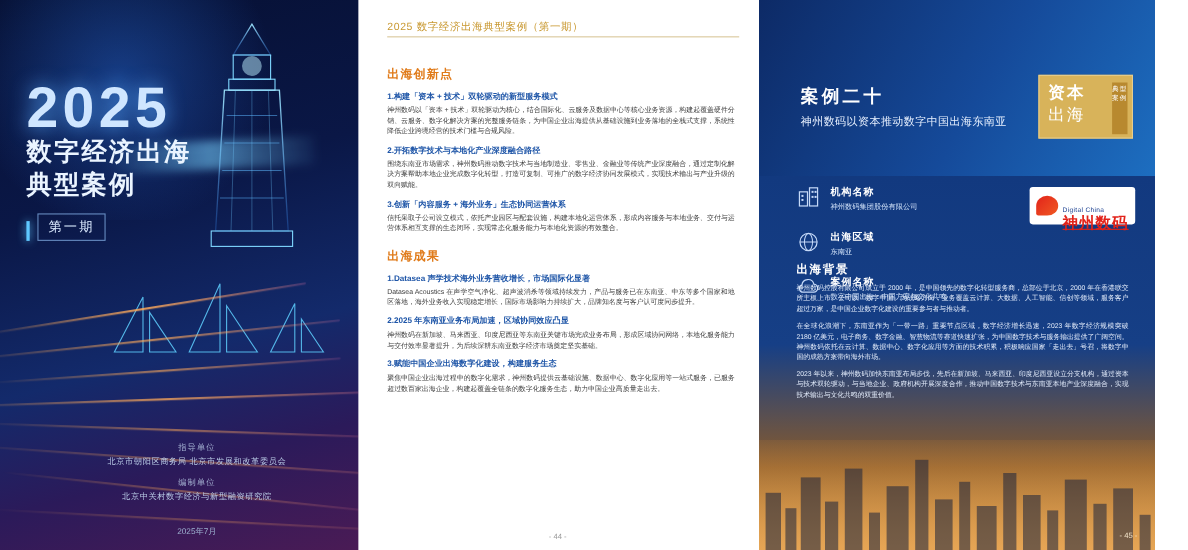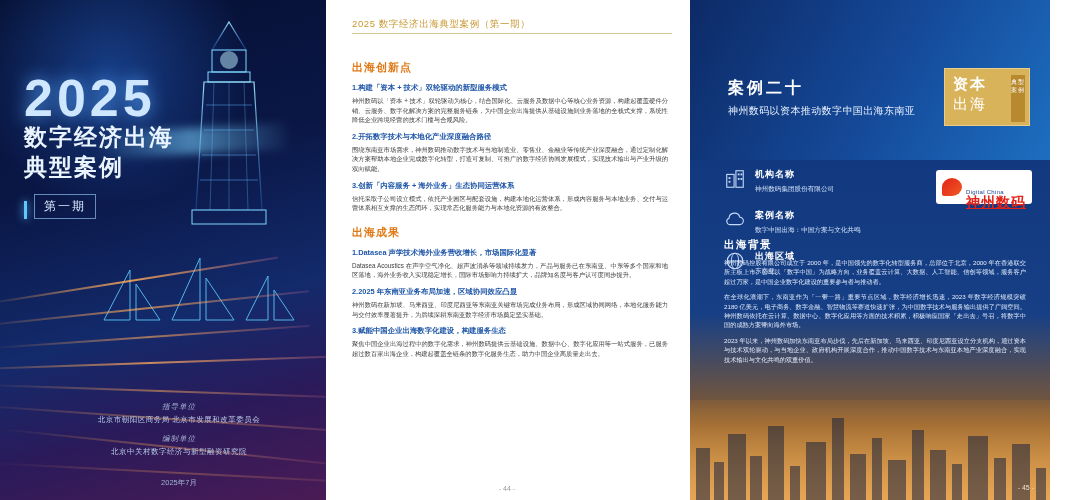--- a/index.html
+++ b/index.html
@@ -18,21 +18,21 @@
   .cover .streaks{position:absolute;left:0;bottom:0;width:358px;height:250px;overflow:hidden;}
   .cover .streaks i{position:absolute;display:block;height:2px;border-radius:2px;
         background:linear-gradient(90deg,rgba(255,140,60,0),rgba(255,170,90,.85),rgba(255,120,180,.2));filter:blur(.4px);}
   .year{position:absolute;left:24px;top:68px;font-size:52px;font-weight:bold;letter-spacing:4px;
         color:#cfe6ff;text-shadow:0 0 18px rgba(90,170,255,.9);}
   .ctitle{position:absolute;left:24px;top:122px;color:#eaf4ff;font-size:23px;font-weight:bold;letter-spacing:2px;line-height:30px;}
   .issue{position:absolute;left:24px;top:194px;display:flex;align-items:flex-end;gap:7px;}
   .issue .bar{width:3px;height:18px;background:#5fc8ff;box-shadow:0 0 8px #5fc8ff;}
   .issue .box{border:1px solid rgba(150,200,255,.65);color:#dcebff;font-size:12px;padding:3px 9px;letter-spacing:2px;}
   .credits{position:absolute;left:0;bottom:34px;width:358px;text-align:center;color:#b9cbe6;}
-  .credits .lbl{font-size:7.5px;letter-spacing:1px;margin-bottom:3px;opacity:.85;font-style:italic;}
+  .credits .lbl{font-size:7.5px;letter-spacing:1px;margin-bottom:3px;opacity:.85;}
   .credits .org{font-size:7.5px;letter-spacing:.5px;margin-bottom:9px;}
   .cover .date{position:absolute;left:0;bottom:12px;width:358px;text-align:center;color:#9fb4d2;font-size:7.5px;}
 
   
   .mid{position:relative;width:362px;height:500px;background:#ffffff;padding:1px;}
   .mid .hdr{position:absolute;left:26px;top:18px;right:18px;color:#c8972e;font-size:9.5px;letter-spacing:.6px;}
   .mid .hdrline{position:absolute;left:26px;top:33px;right:18px;height:1px;background:#d9c79a;}
   .mid .body{position:absolute;left:26px;top:60px;right:22px;}
   .sec-title{color:#e07b1a;font-size:11px;font-weight:bold;letter-spacing:1px;margin:0 0 7px;}
   .sec-title2{color:#e07b1a;font-size:11px;font-weight:bold;letter-spacing:1px;margin:12px 0 7px;}
@@ -240,38 +240,38 @@
               <rect x="18" y="11" width="2" height="2"></rect>
             </g>
         </svg>
         <div class="tx">
           <div class="t1">机构名称</div>
           <div class="t2">神州数码集团股份有限公司</div>
         </div>
       </div>
       <div class="inforow">
         <svg class="ic" viewBox="0 0 24 24">
-          <path d="M7 17h10a4 4 0 0 0 .3-8A6 6 0 0 0 5.5 10 3.6 3.6 0 0 0 7 17z" fill="none" stroke="#cfe2ff" stroke-width="1.2"></path>
-        </svg>
-        <div class="tx">
-          <div class="t1">案例名称</div>
-          <div class="t2">数字中国出海：中国方案与文化共鸣</div>
-        </div>
-      </div>
-      <div class="inforow">
-        <svg class="ic" viewBox="0 0 24 24">
           <circle cx="12" cy="12" r="8.5" fill="none" stroke="#cfe2ff" stroke-width="1.2"></circle>
           <ellipse cx="12" cy="12" rx="4" ry="8.5" fill="none" stroke="#cfe2ff" stroke-width="1"></ellipse>
           <line x1="3.5" y1="12" x2="20.5" y2="12" stroke="#cfe2ff" stroke-width="1"></line>
         </svg>
         <div class="tx">
           <div class="t1">出海区域</div>
           <div class="t2">东南亚</div>
         </div>
       </div>
+      <div class="inforow">
+        <svg class="ic" viewBox="0 0 24 24">
+          <path d="M7 17h10a4 4 0 0 0 .3-8A6 6 0 0 0 5.5 10 3.6 3.6 0 0 0 7 17z" fill="none" stroke="#cfe2ff" stroke-width="1.2"></path>
+        </svg>
+        <div class="tx">
+          <div class="t1">案例名称</div>
+          <div class="t2">数字中国出海：中国方案与文化共鸣</div>
+        </div>
+      </div>
     </div>
 
     <div class="bg-title">出海背景</div>
     <div class="bg-body">
       <p>神州数码控股有限公司成立于 2000 年，是中国领先的数字化转型服务商，总部位于北京，2000 年在香港联交所主板上市。公司以「数字中国」为战略方向，业务覆盖云计算、大数据、人工智能、信创等领域，服务客户超过万家，是中国企业数字化建设的重要参与者与推动者。</p>
       <p>在全球化浪潮下，东南亚作为「一带一路」重要节点区域，数字经济增长迅速，2023 年数字经济规模突破 2180 亿美元，电子商务、数字金融、智慧物流等赛道快速扩张，为中国数字技术与服务输出提供了广阔空间。神州数码依托在云计算、数据中心、数字化应用等方面的技术积累，积极响应国家「走出去」号召，将数字中国的成熟方案带向海外市场。</p>
       <p>2023 年以来，神州数码加快东南亚布局步伐，先后在新加坡、马来西亚、印度尼西亚设立分支机构，通过资本与技术双轮驱动，与当地企业、政府机构开展深度合作，推动中国数字技术与东南亚本地产业深度融合，实现技术输出与文化共鸣的双重价值。</p>
     </div>
 
     <div class="foot">- 45 -</div>

